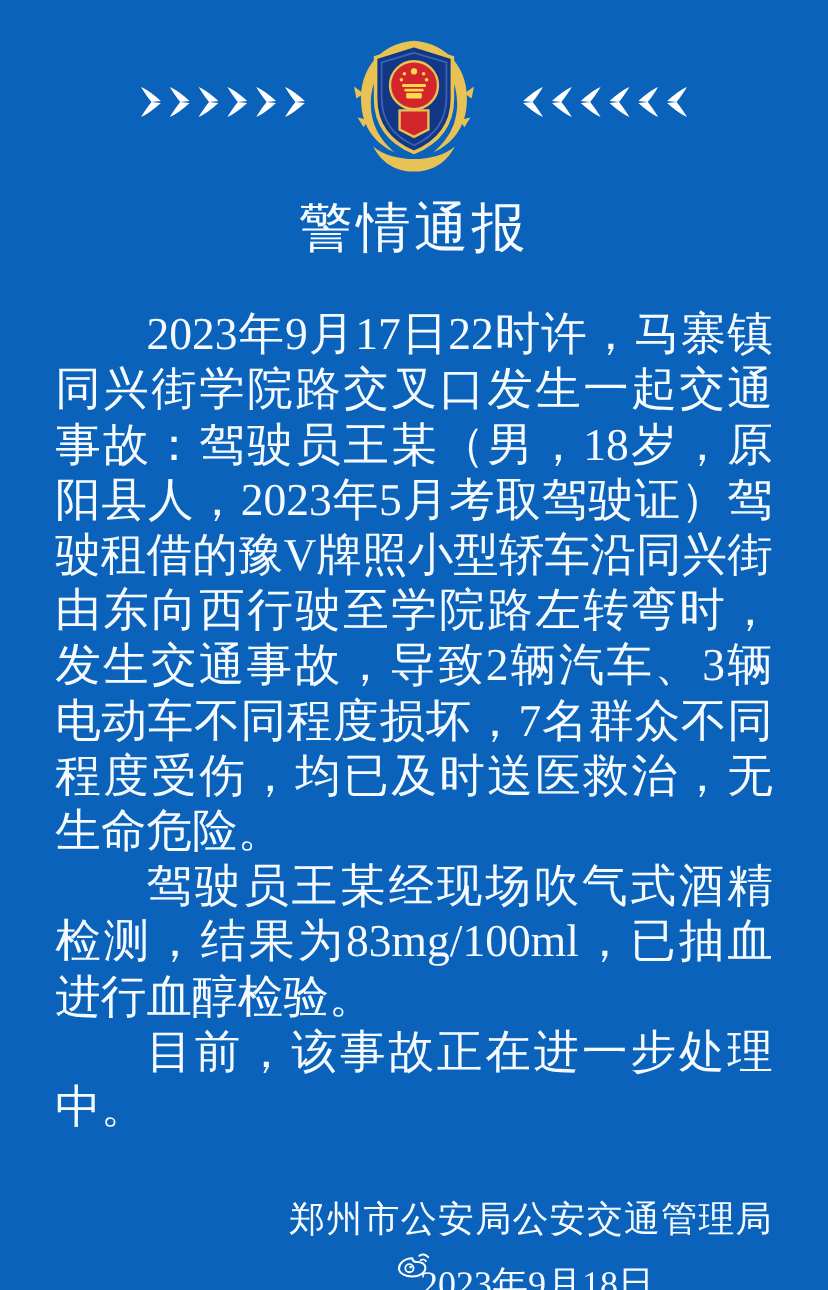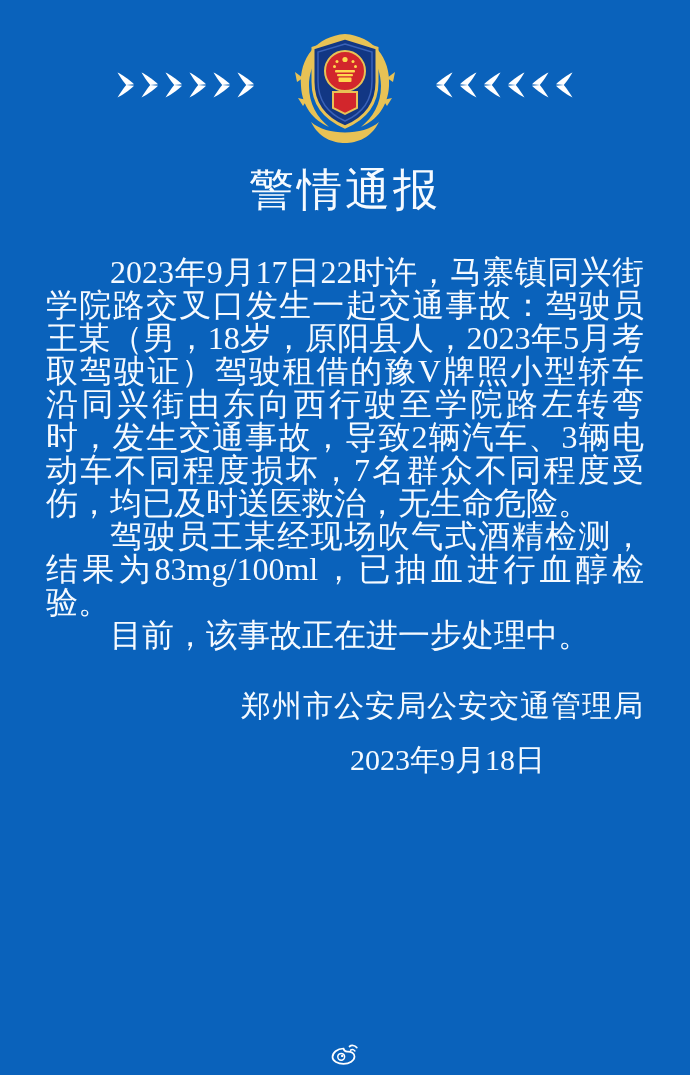--- a/index.html
+++ b/index.html
@@ -34,30 +34,30 @@
   .title {
     margin: 16px 0 0 0;
     text-align: center;
     font-size: 45px;
     font-weight: normal;
     letter-spacing: 3px;
   }
   .body {
     margin-top: 36px;
     padding: 0 46px;
-    font-size: 32px;
-    line-height: 33px;
+    font-size: 38px;
+    line-height: 46px;
     text-align: justify;
   }
   .body p {
     margin: 0;
     text-indent: 2em;
   }
   .signature {
-    margin-top: 34px;
+    margin-top: 50px;
     padding-right: 46px;
     text-align: right;
     font-size: 30px;
     letter-spacing: 1px;
   }
   .date {
     margin-top: 13px;
     padding-right: 145px;
     text-align: right;
     font-size: 30px;

